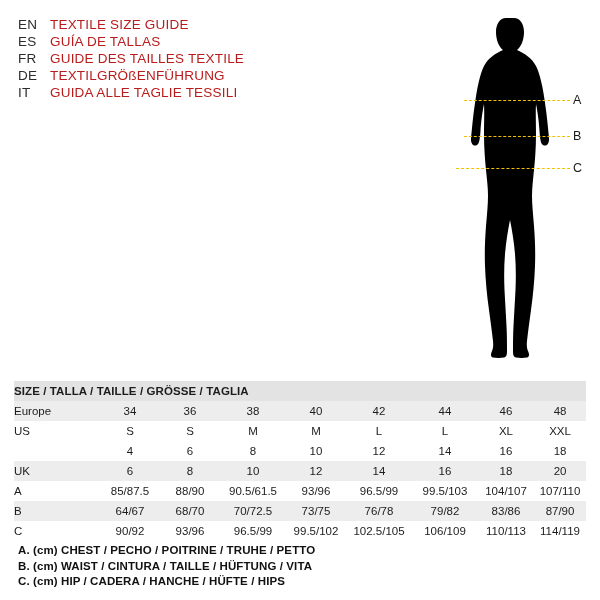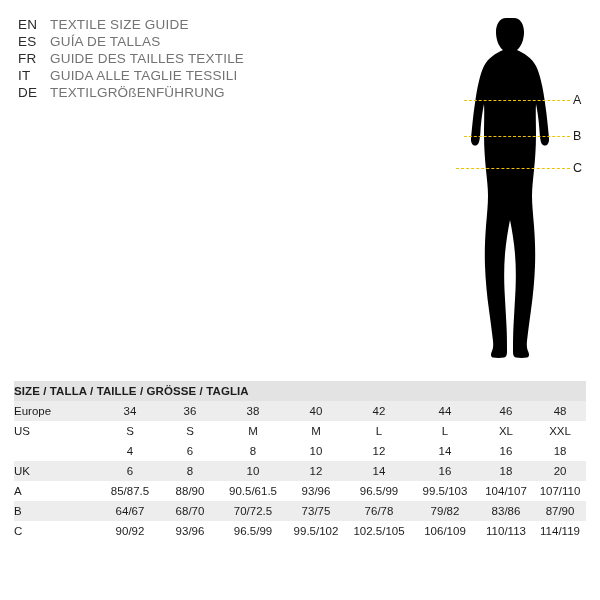--- a/index.html
+++ b/index.html
@@ -35,21 +35,21 @@
     line-height: 17px;
     font-size: 13.5px;
     letter-spacing: 0.2px;
   }
   .lang-code {
     width: 32px;
     flex: 0 0 32px;
     color: #2b2b2b;
   }
   .lang-text {
-    color: #737373;
+    color: #b91c1c;
     white-space: nowrap;
   }
 
   
   .figure-wrap {
     position: absolute;
     left: 430px;
     top: 8px;
     width: 165px;
     height: 360px;
@@ -138,26 +138,26 @@
     </div>
     <div class="lang-row">
       <span class="lang-code">ES</span>
       <span class="lang-text">GUÍA DE TALLAS</span>
     </div>
     <div class="lang-row">
       <span class="lang-code">FR</span>
       <span class="lang-text">GUIDE DES TAILLES TEXTILE</span>
     </div>
     <div class="lang-row">
+      <span class="lang-code">DE</span>
+      <span class="lang-text">TEXTILGRÖßENFÜHRUNG</span>
+    </div>
+    <div class="lang-row">
       <span class="lang-code">IT</span>
       <span class="lang-text">GUIDA ALLE TAGLIE TESSILI</span>
-    </div>
-    <div class="lang-row">
-      <span class="lang-code">DE</span>
-      <span class="lang-text">TEXTILGRÖßENFÜHRUNG</span>
     </div>
   </div>
 
   <div class="figure-wrap">
     <svg class="figure-svg" width="165" height="360" viewBox="0 0 165 360">
       <path fill="#000000" d="
         M76,10
         C70,10 66,16 66,24
         C66,32 69,39 73,42
         C66,45 58,50 54,58
@@ -316,14 +316,19 @@
           <td class="val">99.5/102</td>
           <td class="val">102.5/105</td>
           <td class="val">106/109</td>
           <td class="val">110/113</td>
           <td class="val">114/119</td>
         </tr>
       </tbody>
     </table>
   </div>
 
+  <div class="footnotes">
+    <div>A. (cm) CHEST / PECHO / POITRINE / TRUHE / PETTO</div>
+    <div>B. (cm) WAIST / CINTURA / TAILLE / HÜFTUNG / VITA</div>
+    <div>C. (cm) HIP / CADERA / HANCHE / HÜFTE / HIPS</div>
+  </div>
 
 </div>
 
 </body></html>

